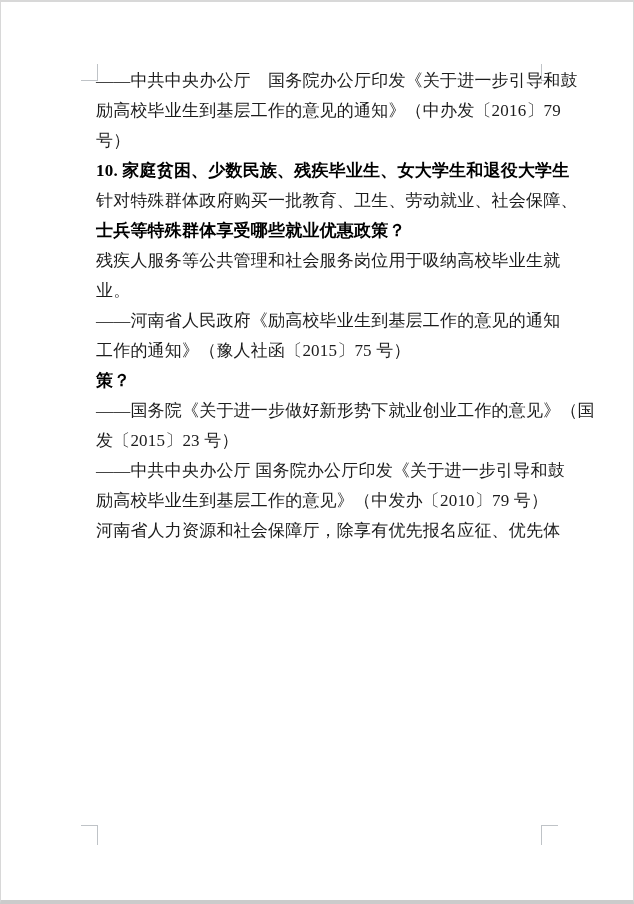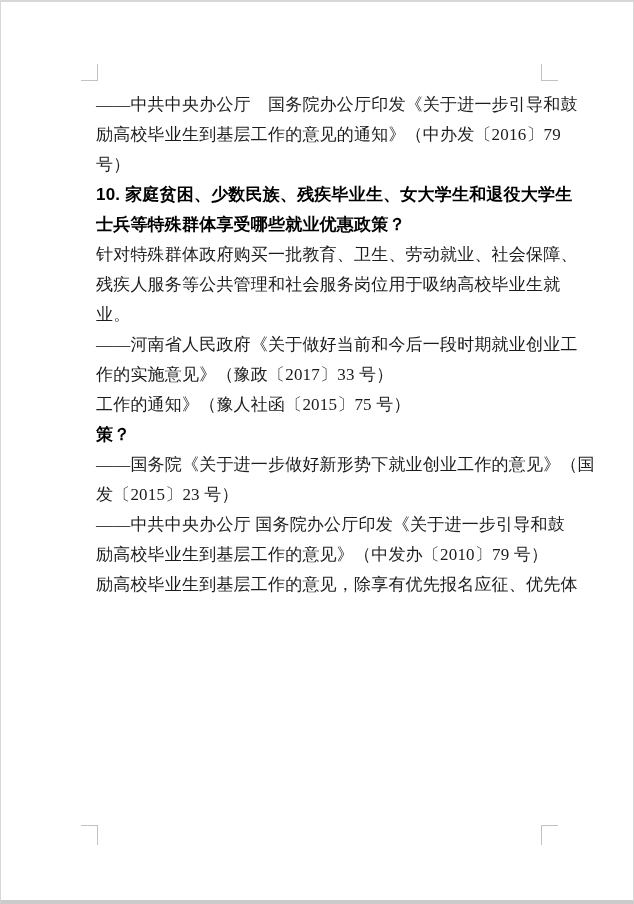--- a/index.html
+++ b/index.html
@@ -28,33 +28,33 @@
   
   .crop { position: absolute; width: 17px; height: 17px; }
   .crop-tl { left: 80px; top: 62px;  border-right: 1px solid var(--crop); border-bottom: 1px solid var(--crop); }
   .crop-tr { left: 540px; top: 62px; border-left: 1px solid var(--crop);  border-bottom: 1px solid var(--crop); }
   .crop-bl { left: 80px; top: 823px; height: 20px; border-right: 1px solid var(--crop); border-top: 1px solid var(--crop); }
   .crop-br { left: 540px; top: 823px; height: 20px; border-left: 1px solid var(--crop);  border-top: 1px solid var(--crop); }
 
   .text-block {
     position: absolute;
     left: 95px;
-    top: 88px;
+    top: 64px;
     width: 470px;
   }
   .line {
     height: 30px;
     line-height: 30px;
     font-size: 17px;
     letter-spacing: 0.2px;
     white-space: pre;
     color: var(--text);
   }
   .line.heading {
-    font-family: Liberation Sans, sans-serif;
+    font-family: Liberation Serif, serif;
     font-weight: 700;
     color: var(--heading);
   }
 </style>
 </head>
 <body>
 
 <div class="page">
   <div class="crop crop-tl"></div>
   <div class="crop crop-tr"></div>
@@ -64,46 +64,45 @@
   <div class="text-block">
 
       <div class="line body">——中共中央办公厅　国务院办公厅印发《关于进一步引导和鼓</div>
 
       <div class="line body">励高校毕业生到基层工作的意见的通知》（中办发〔2016〕79</div>
 
       <div class="line body">号）</div>
 
       <div class="line heading">10. 家庭贫困、少数民族、残疾毕业生、女大学生和退役大学生</div>
 
+      <div class="line body">针对特殊群体政府购买一批教育、卫生、劳动就业、社会保障、</div>
+
       <div class="line heading">士兵等特殊群体享受哪些就业优惠政策？</div>
-
-      <div class="line body">针对特殊群体政府购买一批教育、卫生、劳动就业、社会保障、</div>
 
       <div class="line body">残疾人服务等公共管理和社会服务岗位用于吸纳高校毕业生就</div>
 
       <div class="line body">业。</div>
 
-      <div class="line body">——河南省人民政府《关于做好当前和今后一段时期就业创业工</div>
+      <div class="line body">——河南省人民政府《励高校毕业生到基层工作的意见的通知</div>
 
-      <div class="line body">作的实施意见》（豫政〔2017〕33 号）</div>
 
 
 
 
       <div class="line body">工作的通知》（豫人社函〔2015〕75 号）</div>
 
 
       <div class="line heading">策？</div>
 
 
 
       <div class="line body">——国务院《关于进一步做好新形势下就业创业工作的意见》（国</div>
 
       <div class="line body">发〔2015〕23 号）</div>
 
       <div class="line body">——中共中央办公厅 国务院办公厅印发《关于进一步引导和鼓</div>
 
       <div class="line body">励高校毕业生到基层工作的意见》（中发办〔2010〕79 号）</div>
 
 
-      <div class="line body">励高校毕业生到基层工作的意见，除享有优先报名应征、优先体</div>
+      <div class="line body">河南省人力资源和社会保障厅，除享有优先报名应征、优先体</div>
     </div>
 </div>
 
 </body></html>

